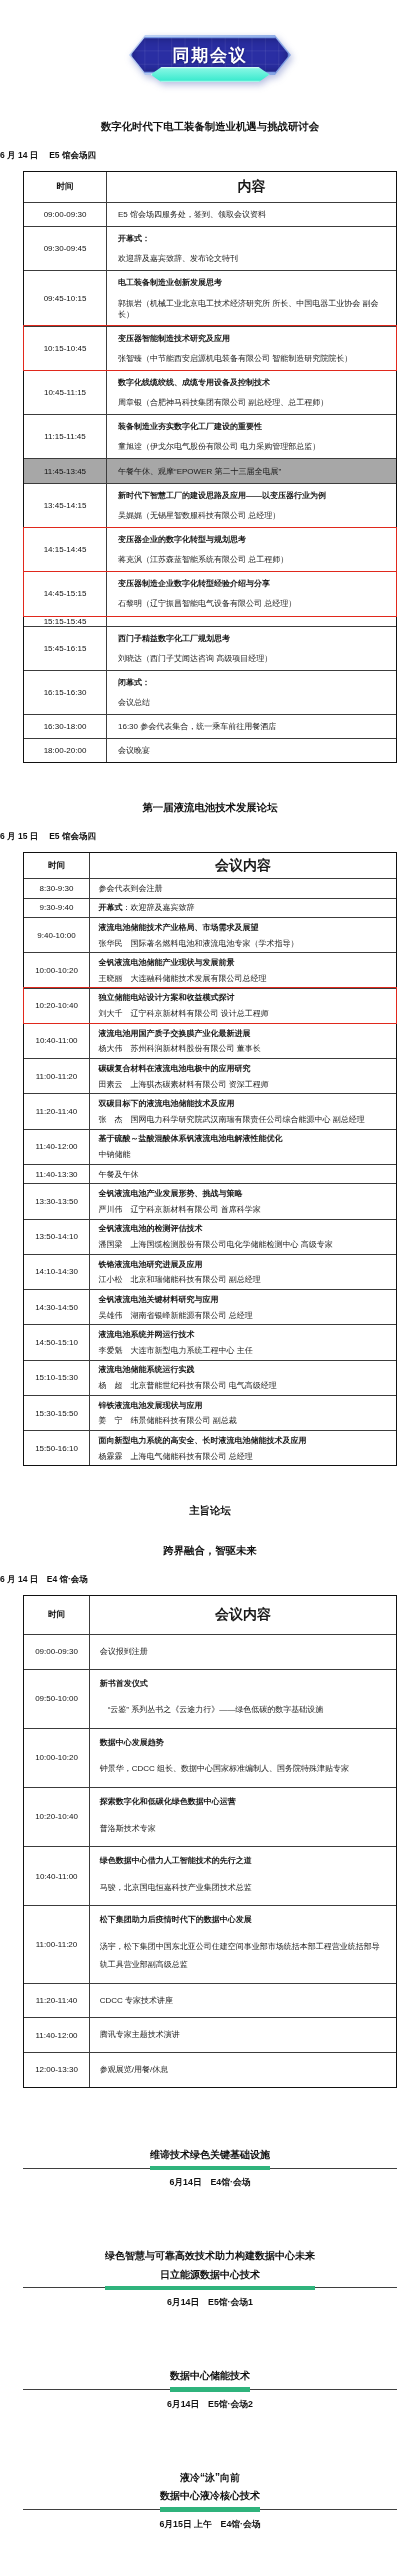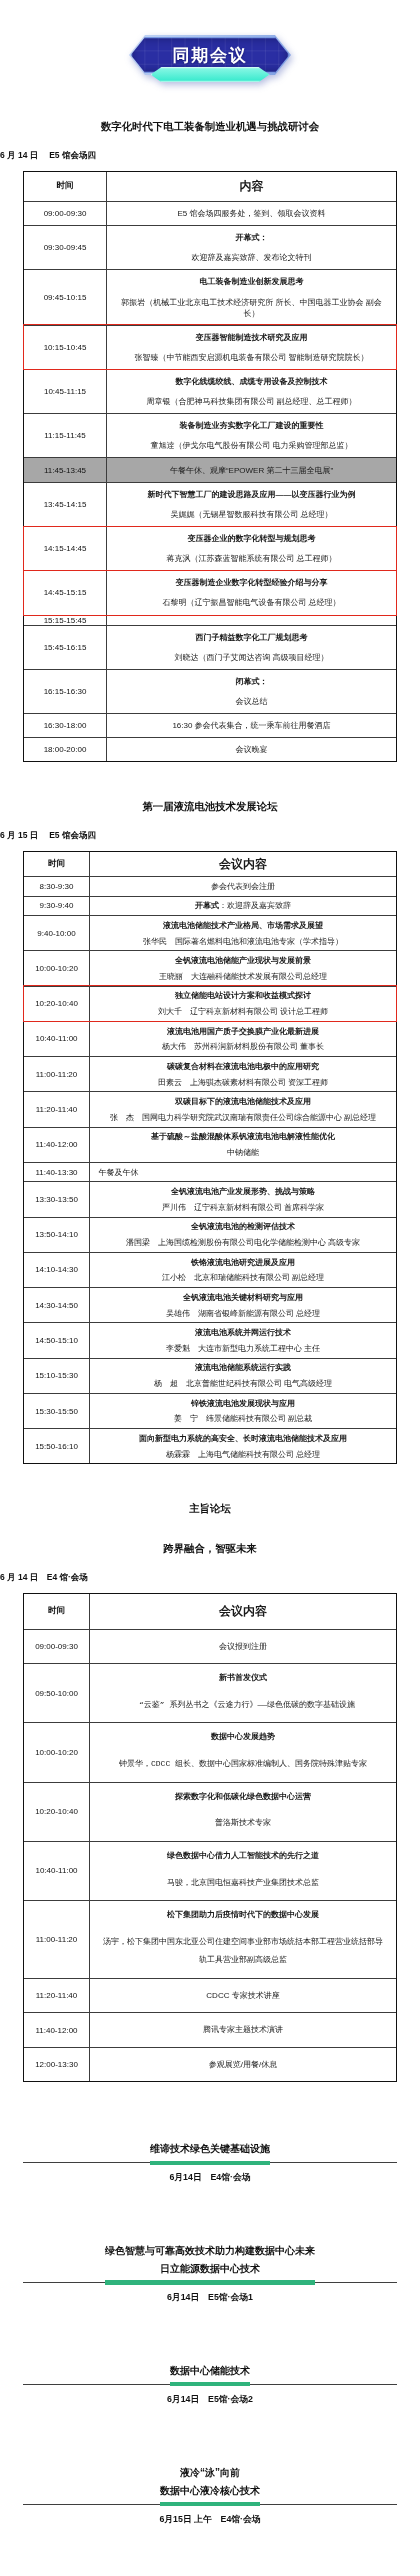--- a/index.html
+++ b/index.html
@@ -35,35 +35,35 @@
   
   .conf-title{text-align:center; font-weight:bold; font-size:10.4px; color:#111; margin:38px 0 0;}
   .conf-title + .conf-title{margin-top:25.6px;}
   .conf-venue{text-align:left; font-weight:bold; font-size:8.5px; color:#111; margin:16px 0 8.5px;}
   .ctable{border:1.2px solid #111; margin:0 23px; font-size:8px;}
   .trow{display:flex; border-top:0.6px solid #3c3c3c; position:relative; align-items:stretch;}
   .trow:first-child{border-top:none;}
   .trow.gray{background:#a7a7a7;}
   .trow.red::after{content:""; position:absolute; inset:-1.2px; border:1.8px solid #e0281c; pointer-events:none; z-index:2;}
   .tcell-time{flex:0 0 var(--tw); display:flex; align-items:center; justify-content:center; border-right:0.6px solid #3c3c3c; color:#111; text-align:center;}
-  .tcell-content{flex:1; display:flex; flex-direction:column; justify-content:center;text-align:center;}
+  .tcell-content{flex:1; display:flex; flex-direction:column; justify-content:center;}
   .tcell-content.center{align-items:flex-start; text-align:center;}
   .trow.header{font-weight:bold;}
-  .trow.header .tcell-content{align-items:center; font-size:12px;}
+  .trow.header .tcell-content{align-items:center; font-size:14px;font-family:Liberation Mono, monospace;}
   .trow.header .tcell-time{font-size:8.5px;}
   .c-title{font-weight:bold;}
   .c-inline .c-title{display:inline;}
   
   .t1 .tcell-content{padding:6.1px 11px;}
   .t1 .c-sub{margin-top:9.1px;}
   .t1 .trow.header{min-height:18.3px;}
   .t2 .tcell-content{padding:3.7px 8.5px;}
   .t2 .c-sub{margin-top:4.9px;}
   .t3 .tcell-content{padding:8px 9.7px; line-height:1.6;}
-  .t3 .c-sub{margin-top:11px; line-height:2.3;font-family:Liberation Mono, monospace;}
+  .t3 .c-sub{margin-top:11px; line-height:2.3;}
   .t3 .c-plain{line-height:2.2;}
   
   .session{text-align:center; margin-top:58px; position:relative;}
   .session-head{display:inline-block; position:relative; z-index:2;}
   .session-line{font-weight:bold; font-size:10px; color:#111; line-height:18.3px;}
   .session-bar{height:4.3px; background:#2fb37c; margin-top:1.8px;}
   .session-rule{position:absolute; left:23px; right:23px; border-top:1.2px solid #3f3f3f; z-index:1;}
   .session.lines-1 .session-rule{top:22px;}
   .session.lines-2 .session-rule{top:40px;}
   .session-venue{font-weight:bold; font-size:8.8px; margin-top:7.3px; color:#111;}

